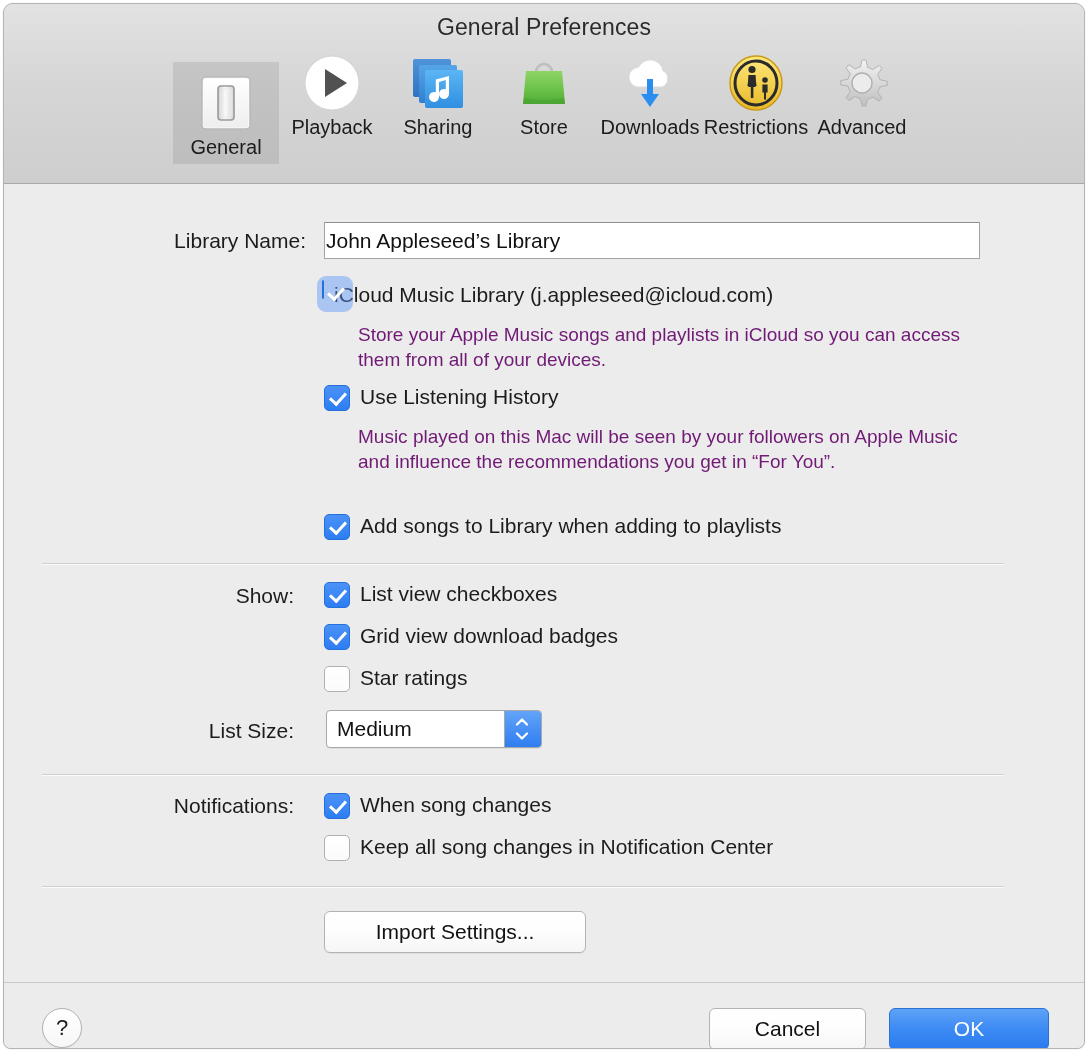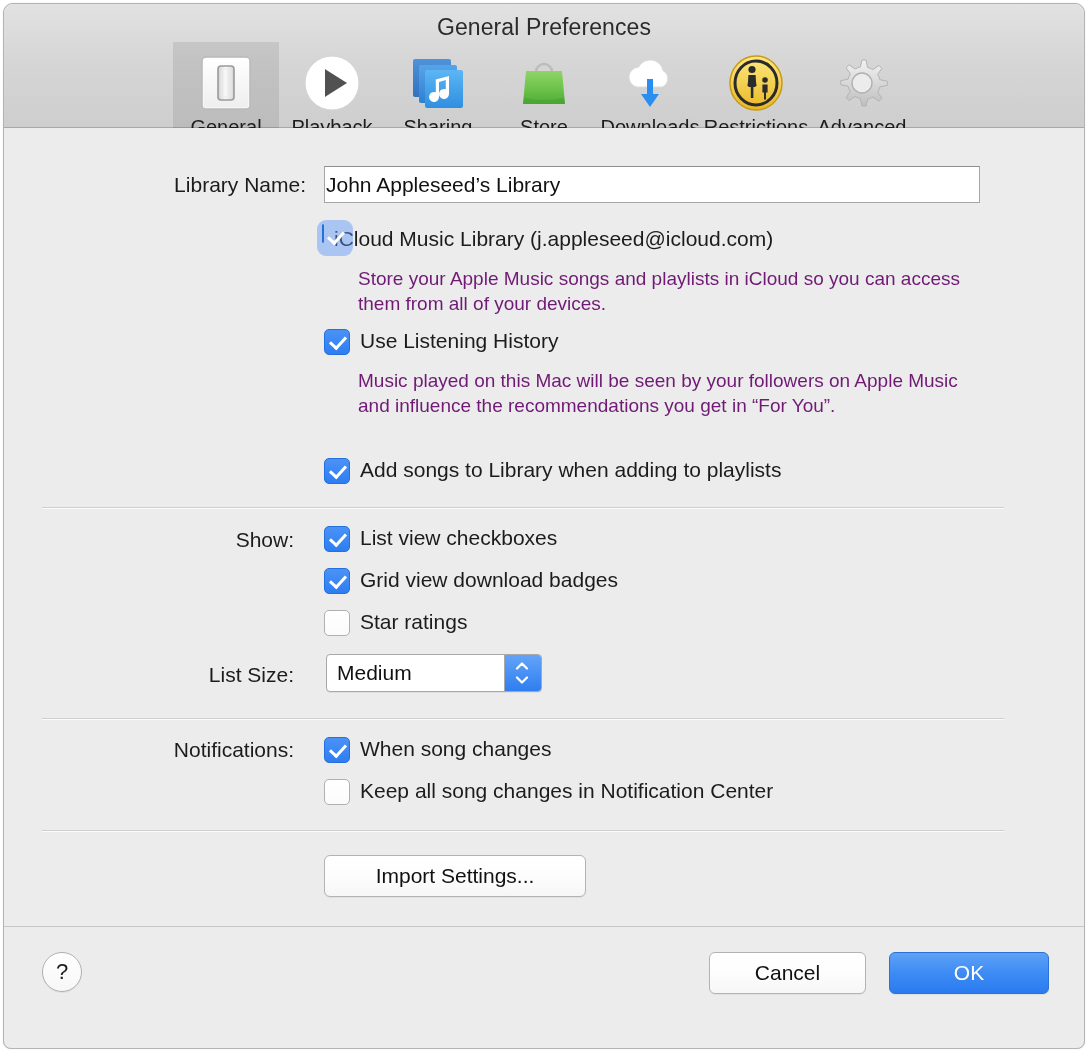--- a/index.html
+++ b/index.html
@@ -26,21 +26,21 @@
     background: #ececec;
     border: 1px solid #b4b4b4;
     box-sizing: border-box;
     overflow: hidden;
     box-shadow: 0 0 1px rgba(0,0,0,0.25);
   }
 
   
   #chrome {
     position: relative;
-    height: 124px;
+    height: 180px;
     background: linear-gradient(to bottom, #e2e2e2 0%, #d6d6d6 45%, #cecece 100%);
     border-bottom: 1px solid #a8a8a8;
     box-sizing: border-box;
   }
   #title {
     position: absolute;
     top: 10px;
     left: 0;
     right: 0;
     text-align: center;
@@ -65,20 +65,21 @@
     display: flex;
     flex-direction: column;
     align-items: center;
     justify-content: flex-start;
     padding-top: 8px;
     box-sizing: border-box;
     cursor: default;
   }
   .tab.selected {
     background: rgba(0,0,0,0.085);
+    margin-top: 20px;
   }
   .tab .icon-wrap {
     height: 66px;
     display: flex;
     align-items: center;
     justify-content: center;
   }
   .tab .tab-label {
     font-size: 20px;
     color: #1c1c1c;

